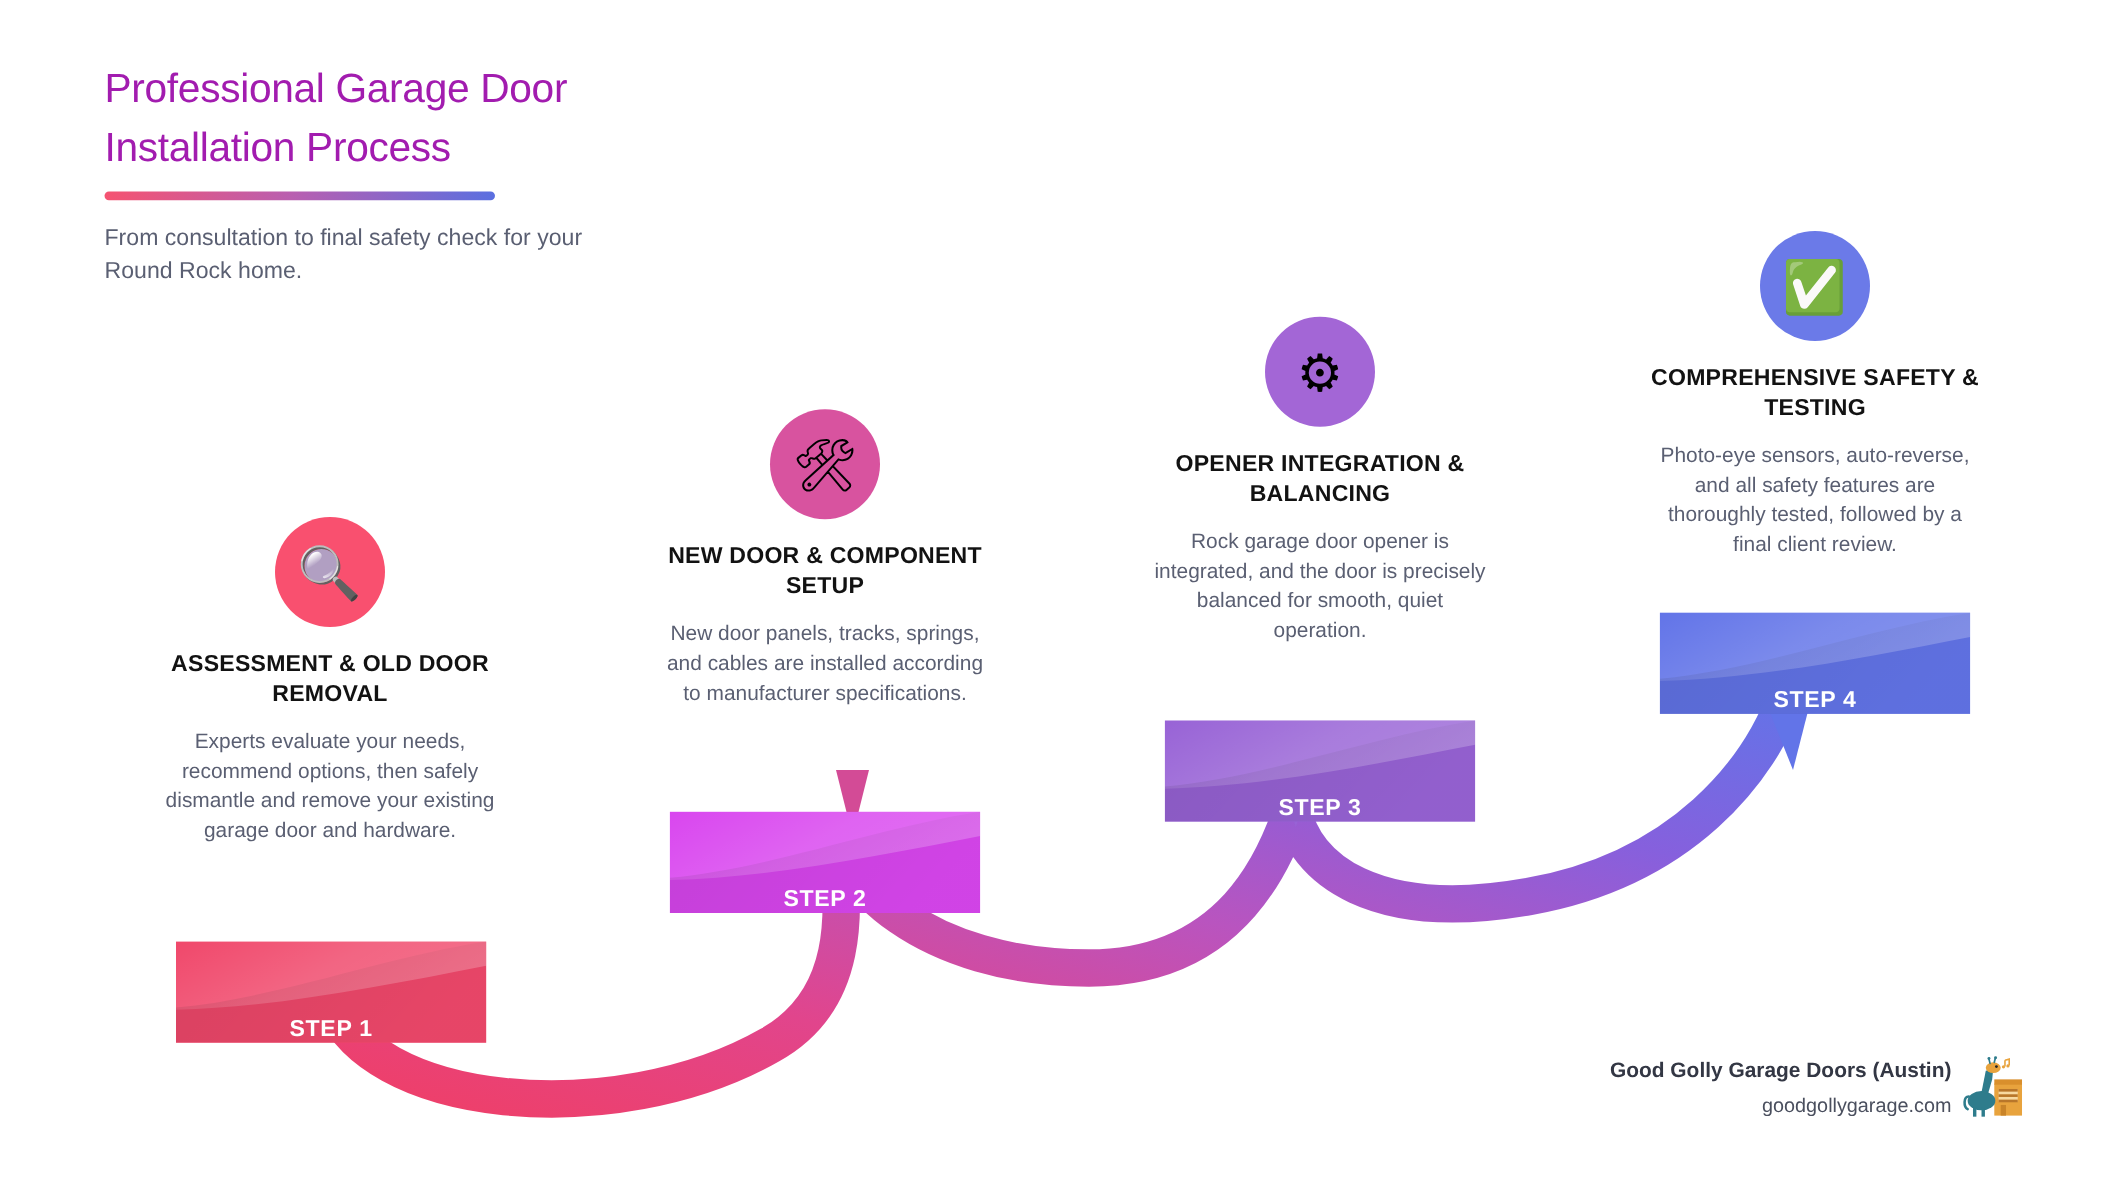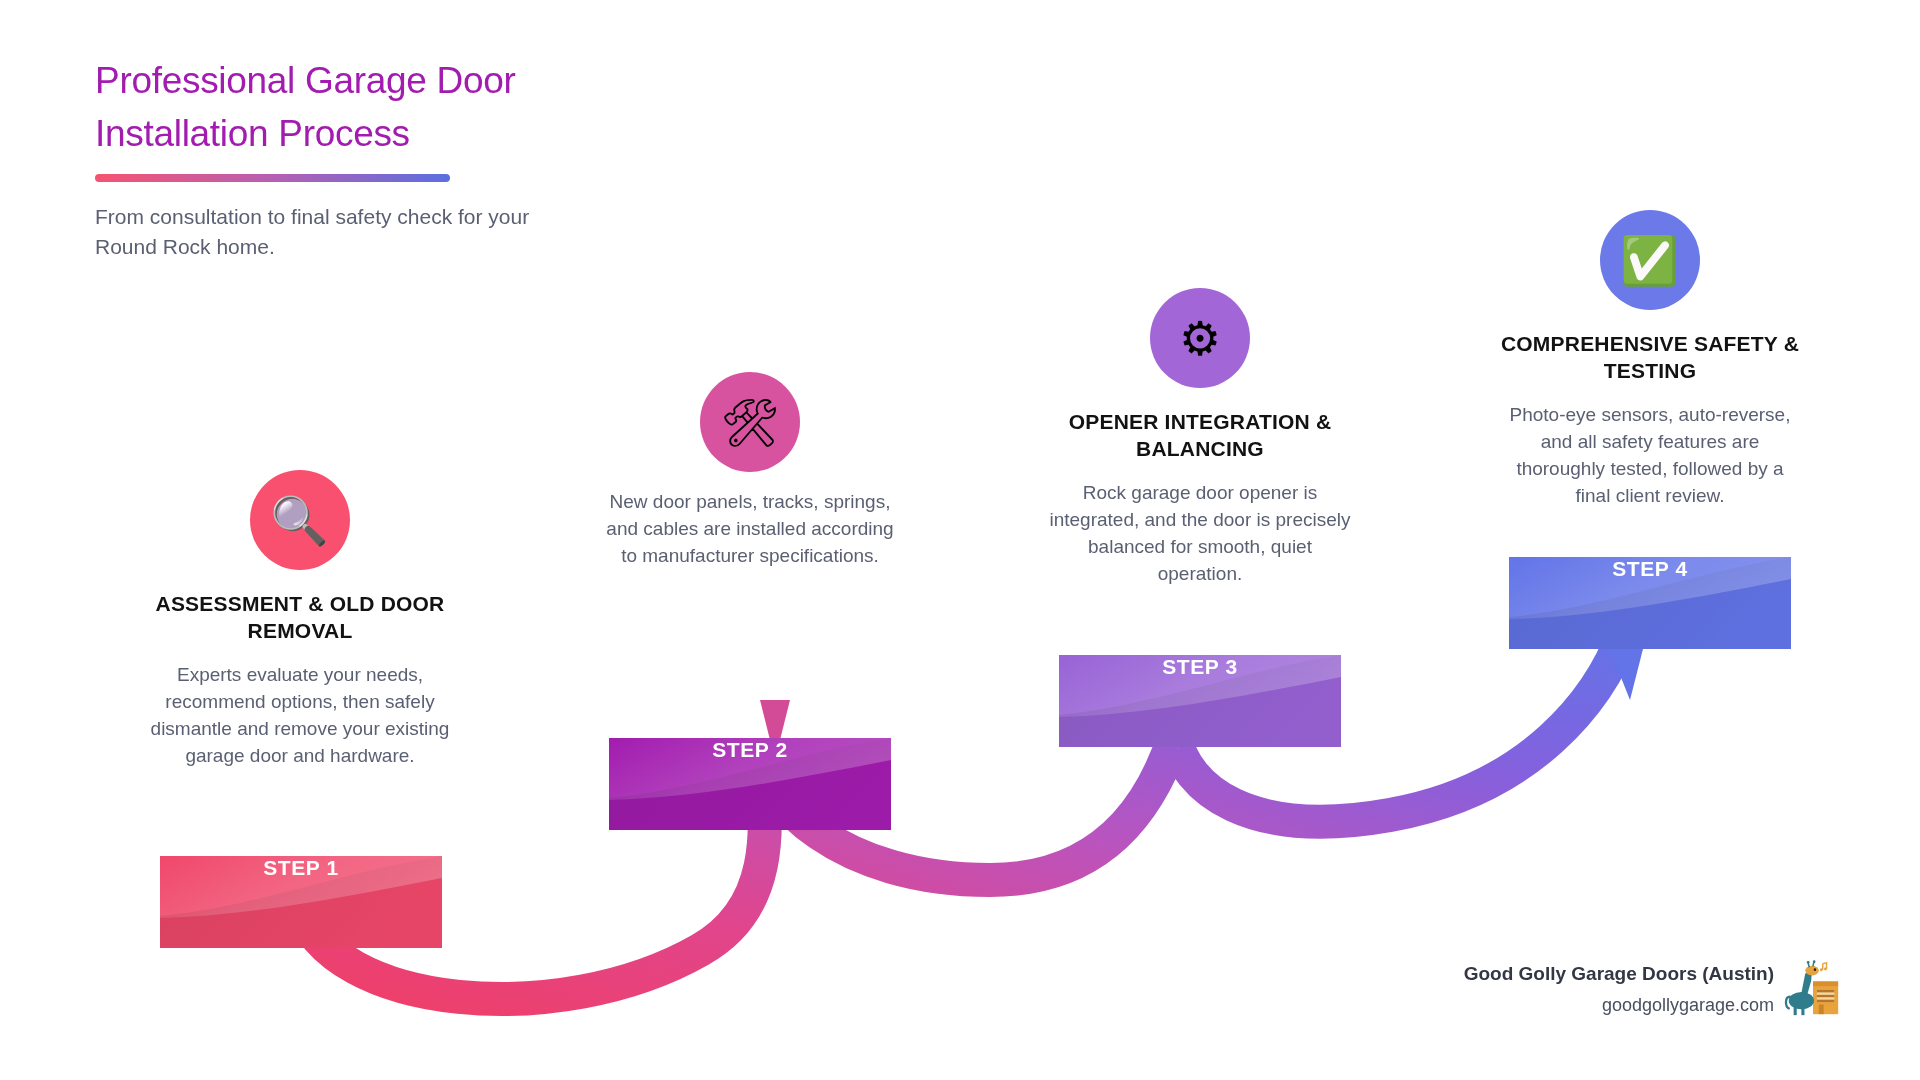--- a/index.html
+++ b/index.html
@@ -38,21 +38,21 @@
   }
   .step-title {
     margin-top:20px; font-size:21px; font-weight:bold; color:#121212;
     line-height:1.3; letter-spacing:0.2px; padding:0 14px;
   }
   .step-desc {
     margin-top:16px; font-size:19px; color:#5a5f72; line-height:1.43; padding:0 18px;
   }
   .step-banner {
     position:absolute; width:282px; height:92px;
-    display:flex; align-items:flex-start; justify-content:center;
+    display:flex; align-items:flex-end; justify-content:center;
     color:#ffffff; font-size:21px; font-weight:bold; letter-spacing:0.6px;
     overflow:hidden;
   }
   .banner-wave {
     position:absolute; left:0; top:0; width:100%; height:100%;
     pointer-events:none;
   }
   .banner-label { position:relative; z-index:2; }
 
   
@@ -124,23 +124,24 @@
       <path d="M0 60 C 90 52, 190 14, 282 0 L282 92 L0 92 Z" fill="url(#waveDark)"></path>
       <path d="M0 0 L282 0 L282 22 C 190 40, 90 60, 0 62 Z" fill="url(#waveLight)"></path>
     </svg>
     <span class="banner-label">STEP 1</span>
   </div>
 
   <div class="step" style="left:580px; top:372px;">
     <div class="step-icon" style="background:#d8539f;">
       <span>🛠</span>
     </div>
+    <div class="step-title">NEW DOOR &amp; COMPONENT SETUP</div>
     <div class="step-desc">New door panels, tracks, springs, and cables are installed according to manufacturer specifications.</div>
   </div>
-  <div class="step-banner" style="left:609px; top:738px; background:#a21caf;">
+  <div class="step-banner" style="left:609px; top:738px; background:#d946ef;">
     <svg class="banner-wave" viewBox="0 0 282 92" preserveAspectRatio="none">
       <path d="M0 60 C 90 52, 190 14, 282 0 L282 92 L0 92 Z" fill="url(#waveDark)"></path>
       <path d="M0 0 L282 0 L282 22 C 190 40, 90 60, 0 62 Z" fill="url(#waveLight)"></path>
     </svg>
     <span class="banner-label">STEP 2</span>
   </div>
 
   <div class="step" style="left:1030px; top:288px;">
     <div class="step-icon" style="background:#a366d6;">
       <span>⚙</span>

